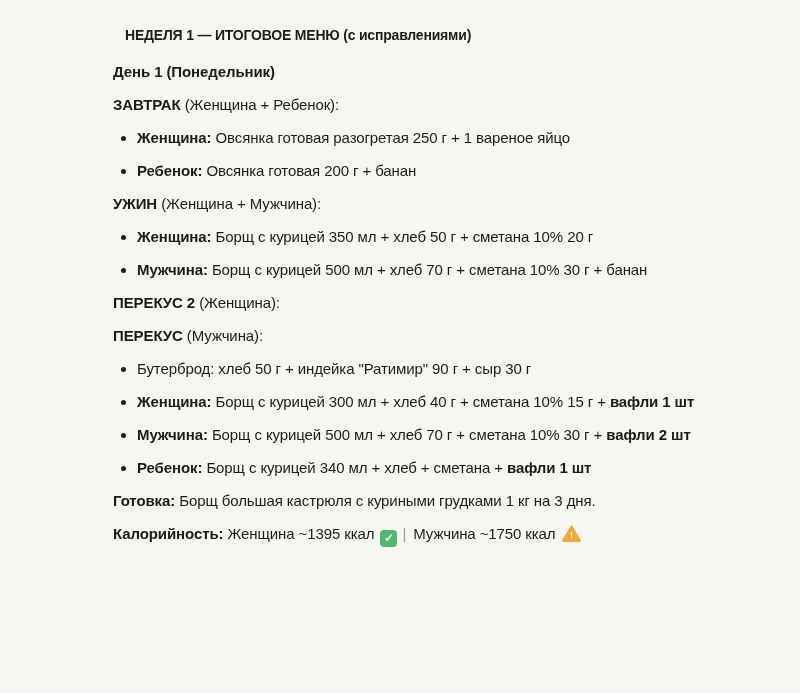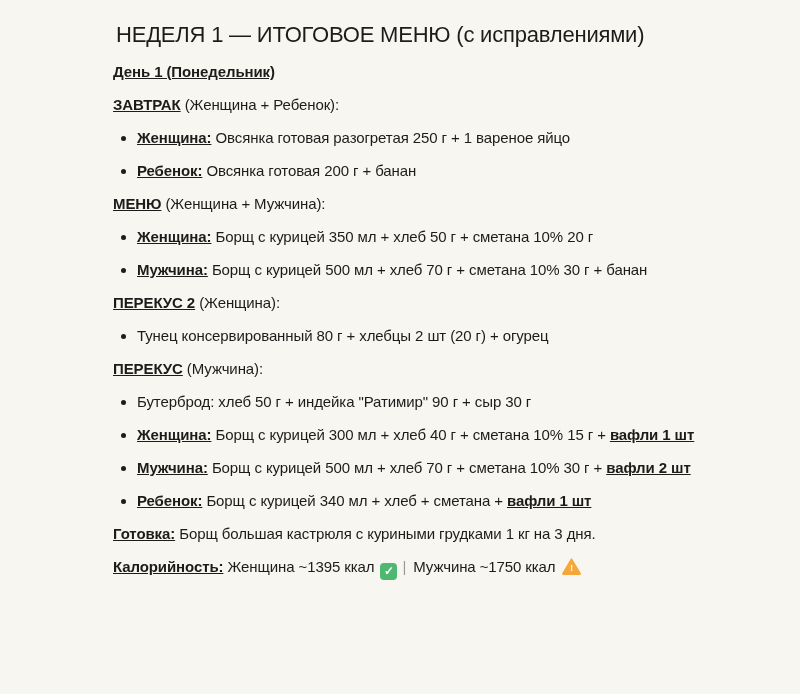--- a/index.html
+++ b/index.html
@@ -22,33 +22,33 @@
     background:var(--bg);
     color:var(--text);
     overflow:hidden;
   }
   .content{
     position:absolute;
     left:113px;top:22px;
     width:626px;
   }
   h1.doc-title{
-    font-size:22px;
-    font-weight:400;
+    font-size:14px;
+    font-weight:700;
     line-height:26px;
     letter-spacing:-0.2px;
-    margin:0 0 10px 3px;
+    margin:0 0 10px 12px;
   }
   .block, li{
     font-size:15px;
     line-height:27px;
     letter-spacing:-0.1px;
   }
   .block{margin:6px 0;}
-  .b{font-weight:700;text-decoration:underline;}
+  .b{font-weight:700;}
   ul.meal-list{
     list-style:disc;
     margin:4px 0;
     padding:0 0 0 24px;
   }
   ul.meal-list li{margin:6px 0;}
   .check-badge{
     display:inline-block;
     width:17px;height:17px;
     border-radius:4px;
@@ -87,30 +87,27 @@
 
     <p class="block b">День 1 (Понедельник)</p>
 
     <p class="block"><span class="b">ЗАВТРАК</span><span> (Женщина + Ребенок):</span></p>
     <ul class="meal-list">
       <li><span class="b">Женщина:</span><span> Овсянка готовая разогретая 250 г + 1 вареное яйцо</span><span class="b"></span></li>
       <li><span class="b">Ребенок:</span><span> Овсянка готовая 200 г + банан</span><span class="b"></span></li>
     </ul>
 
 
-    <p class="block"><span class="b">МЕНЮ</span><span> (Женщина + Мужчина):</span></p>
+    <p class="block"><span class="b">УЖИН</span><span> (Женщина + Мужчина):</span></p>
     <ul class="meal-list">
       <li><span class="b">Женщина:</span><span> Борщ с курицей 350 мл + хлеб 50 г + сметана 10% 20 г</span><span class="b"></span></li>
       <li><span class="b">Мужчина:</span><span> Борщ с курицей 500 мл + хлеб 70 г + сметана 10% 30 г + банан</span><span class="b"></span></li>
     </ul>
 
     <p class="block"><span class="b">ПЕРЕКУС 2</span><span> (Женщина):</span></p>
-    <ul class="meal-list">
-      <li><span class="b"></span><span>Тунец консервированный 80 г + хлебцы 2 шт (20 г) + огурец</span><span class="b"></span></li>
-    </ul>
 
     <p class="block"><span class="b">ПЕРЕКУС</span><span> (Мужчина):</span></p>
     <ul class="meal-list">
       <li><span class="b"></span><span>Бутерброд: хлеб 50 г + индейка "Ратимир" 90 г + сыр 30 г</span><span class="b"></span></li>
     </ul>
 
     <ul class="meal-list">
       <li><span class="b">Женщина:</span><span> Борщ с курицей 300 мл + хлеб 40 г + сметана 10% 15 г + </span><span class="b">вафли 1 шт</span></li>
       <li><span class="b">Мужчина:</span><span> Борщ с курицей 500 мл + хлеб 70 г + сметана 10% 30 г + </span><span class="b">вафли 2 шт</span></li>
       <li><span class="b">Ребенок:</span><span> Борщ с курицей 340 мл + хлеб + сметана + </span><span class="b">вафли 1 шт</span></li>

